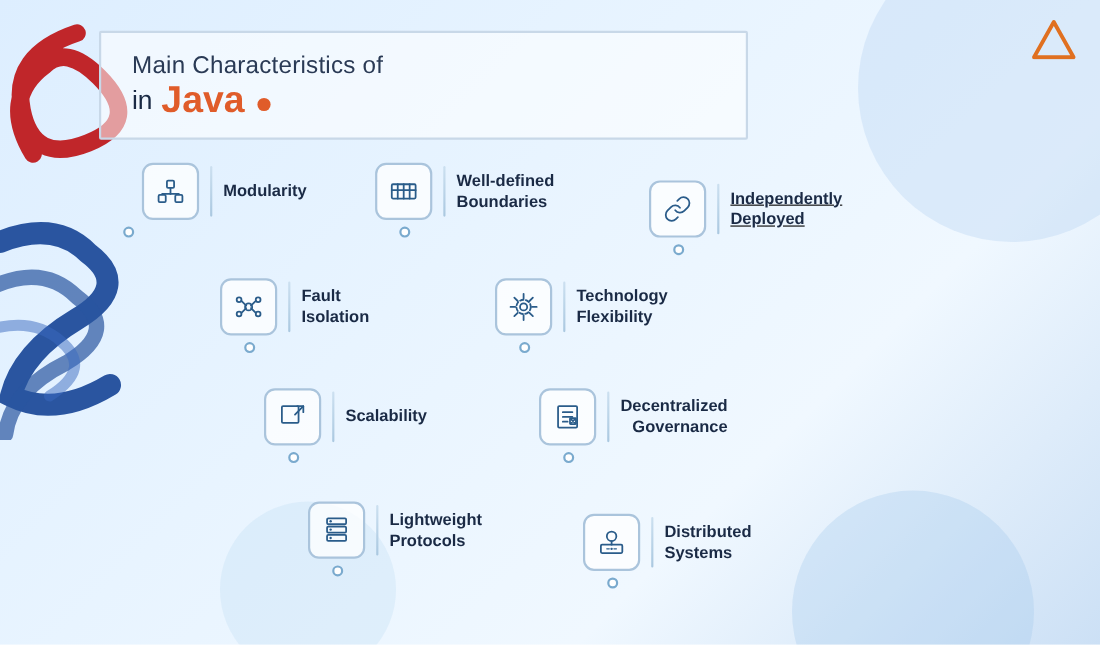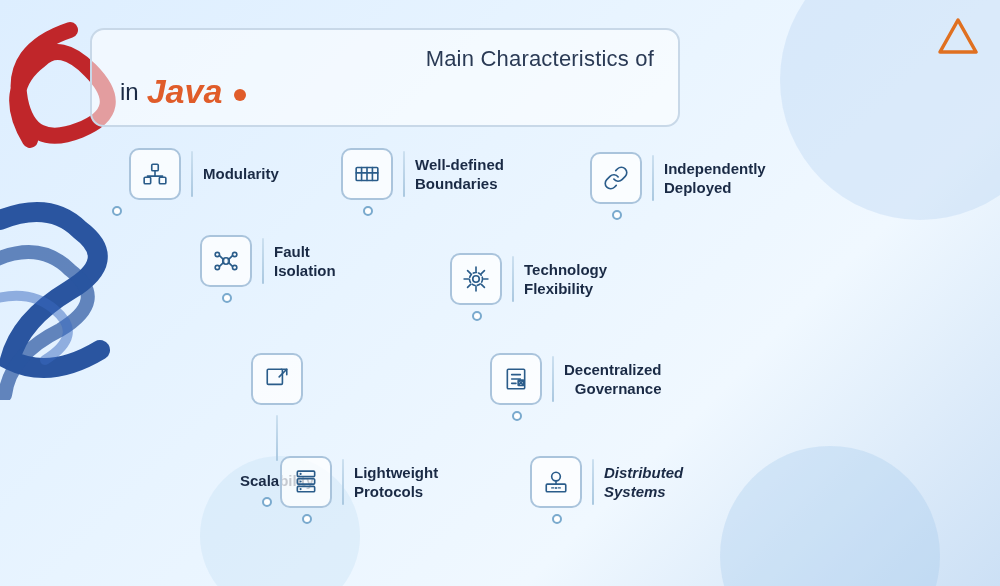--- a/index.html
+++ b/index.html
@@ -62,43 +62,41 @@
       z-index: 2;
     }
 
     
     .title-box {
       position: absolute;
       top: 28px;
       left: 90px;
       width: 590px;
       border: 2.5px solid #c8d8e8;
-      border-radius: 14px;
+      border-radius: 2px;
       padding: 16px 24px 14px 28px;
       background: rgba(255,255,255,0.55);
       z-index: 2;
-      text-align: right;
     }
     .title-line1 {
       font-size: 22px;
       font-weight: 500;
       color: #2a3a55;
       letter-spacing: 0.2px;
     }
     .title-line2 {
       font-size: 28px;
       font-weight: 800;
       color: #1a2a45;
       display: flex;
       align-items: center;
       gap: 8px;
     }
     .title-java {
       color: #e05c2a;
-      font-style: italic;
       font-size: 34px;
       font-weight: 900;
     }
     .title-dot {
       width: 12px;
       height: 12px;
       background: #e05c2a;
       border-radius: 50%;
       display: inline-block;
       margin-top: 6px;
@@ -221,33 +219,33 @@
         <line x1="12" y1="6" x2="12" y2="18"></line>
         <line x1="17" y1="6" x2="17" y2="18"></line>
         <line x1="2" y1="11" x2="22" y2="11"></line>
       </svg>
     </div>
     <div class="divider-line"></div>
     <div class="label">Well-defined<br>Boundaries</div>
     <div class="dot-indicator" style="bottom:-16px; left:22px;"></div>
   </div>
 
-  <div class="char-card" style="left:510px; top:4px;">
+  <div class="char-card" style="left:510px; top:16px;text-decoration:underline;">
     <div class="icon-wrap">
       <svg viewBox="0 0 24 24">
         <path d="M10 13a5 5 0 0 0 7.54.54l3-3a5 5 0 0 0-7.07-7.07l-1.72 1.71"></path>
         <path d="M14 11a5 5 0 0 0-7.54-.54l-3 3a5 5 0 0 0 7.07 7.07l1.71-1.71"></path>
       </svg>
     </div>
     <div class="divider-line"></div>
     <div class="label">Independently<br>Deployed</div>
     <div class="dot-indicator" style="bottom:-16px; left:22px;"></div>
   </div>
 
-  <div class="char-card" style="left:120px; top:87px;justify-content:flex-end;">
+  <div class="char-card" style="left:120px; top:105px;justify-content:flex-end;">
     <div class="icon-wrap">
       <svg viewBox="0 0 24 24">
         <circle cx="12" cy="12" r="3"></circle>
         <circle cx="4" cy="6" r="2"></circle>
         <circle cx="20" cy="6" r="2"></circle>
         <circle cx="4" cy="18" r="2"></circle>
         <circle cx="20" cy="18" r="2"></circle>
         <line x1="6" y1="7" x2="10" y2="11"></line>
         <line x1="18" y1="7" x2="14" y2="11"></line>
         <line x1="6" y1="17" x2="10" y2="13"></line>
@@ -265,21 +263,21 @@
         <circle cx="12" cy="12" r="3"></circle>
         <path d="M12 1v4M12 19v4M4.22 4.22l2.83 2.83M16.95 16.95l2.83 2.83M1 12h4M19 12h4M4.22 19.78l2.83-2.83M16.95 7.05l2.83-2.83"></path>
         <circle cx="12" cy="12" r="6" stroke-dasharray="3 2"></circle>
       </svg>
     </div>
     <div class="divider-line"></div>
     <div class="label">Technology<br>Flexibility</div>
     <div class="dot-indicator" style="bottom:-16px; left:22px;"></div>
   </div>
 
-  <div class="char-card" style="left:160px; top:205px;flex-direction:column;">
+  <div class="char-card" style="left:160px; top:205px;">
     <div class="icon-wrap">
       <svg viewBox="0 0 24 24">
         <rect x="3" y="3" width="14" height="14" rx="1"></rect>
         <path d="M14 10 L21 3"></path>
         <polyline points="16,3 21,3 21,8"></polyline>
       </svg>
     </div>
     <div class="divider-line"></div>
     <div class="label">Scalability</div>
     <div class="dot-indicator" style="bottom:-16px; left:22px;"></div>
@@ -310,21 +308,21 @@
         <circle cx="7" cy="4.5" r="1" fill="#2a5c8a" stroke="none"></circle>
         <circle cx="7" cy="11.5" r="1" fill="#2a5c8a" stroke="none"></circle>
         <circle cx="7" cy="18.5" r="1" fill="#2a5c8a" stroke="none"></circle>
       </svg>
     </div>
     <div class="divider-line"></div>
     <div class="label">Lightweight<br>Protocols</div>
     <div class="dot-indicator" style="bottom:-16px; left:22px;"></div>
   </div>
 
-  <div class="char-card" style="left:450px; top:308px;font-style:italic;">
+  <div class="char-card" style="left:450px; top:319px;">
     <div class="icon-wrap">
       <svg viewBox="0 0 24 24">
         <rect x="3" y="14" width="18" height="7" rx="1"></rect>
         <circle cx="12" cy="7" r="4"></circle>
         <path d="M12 11 L12 14"></path>
         <circle cx="12" cy="17.5" r="1" fill="#2a5c8a" stroke="none"></circle>
         <path d="M8 17.5 L10 17.5 M14 17.5 L16 17.5" stroke-width="1.2"></path>
       </svg>
     </div>
     <div class="divider-line"></div>

